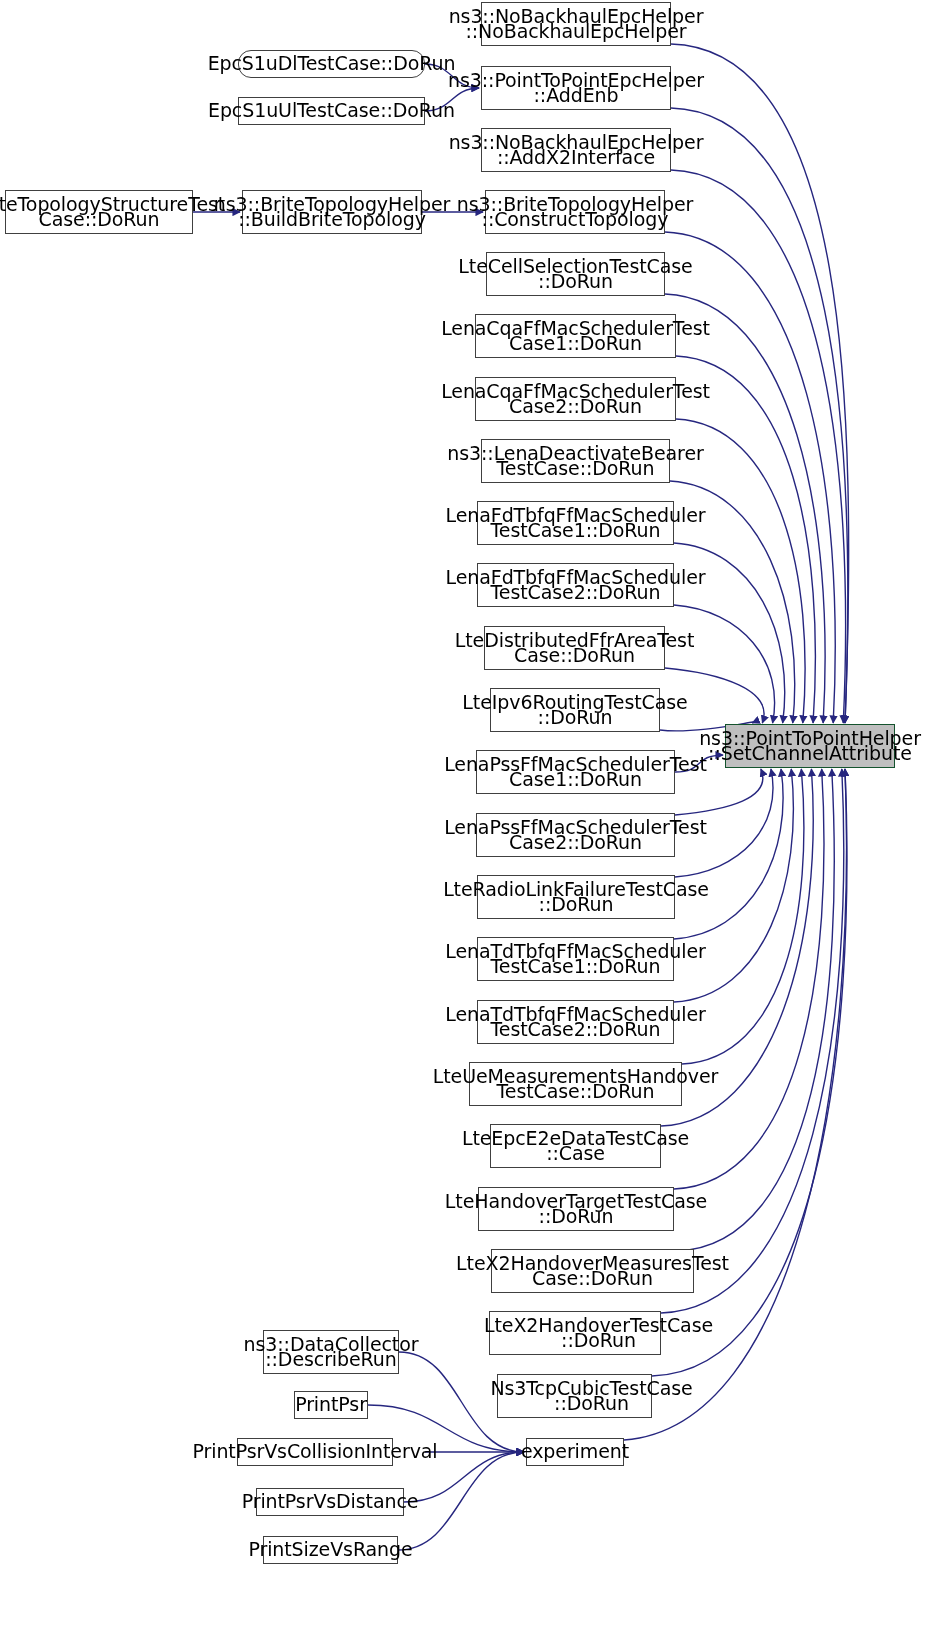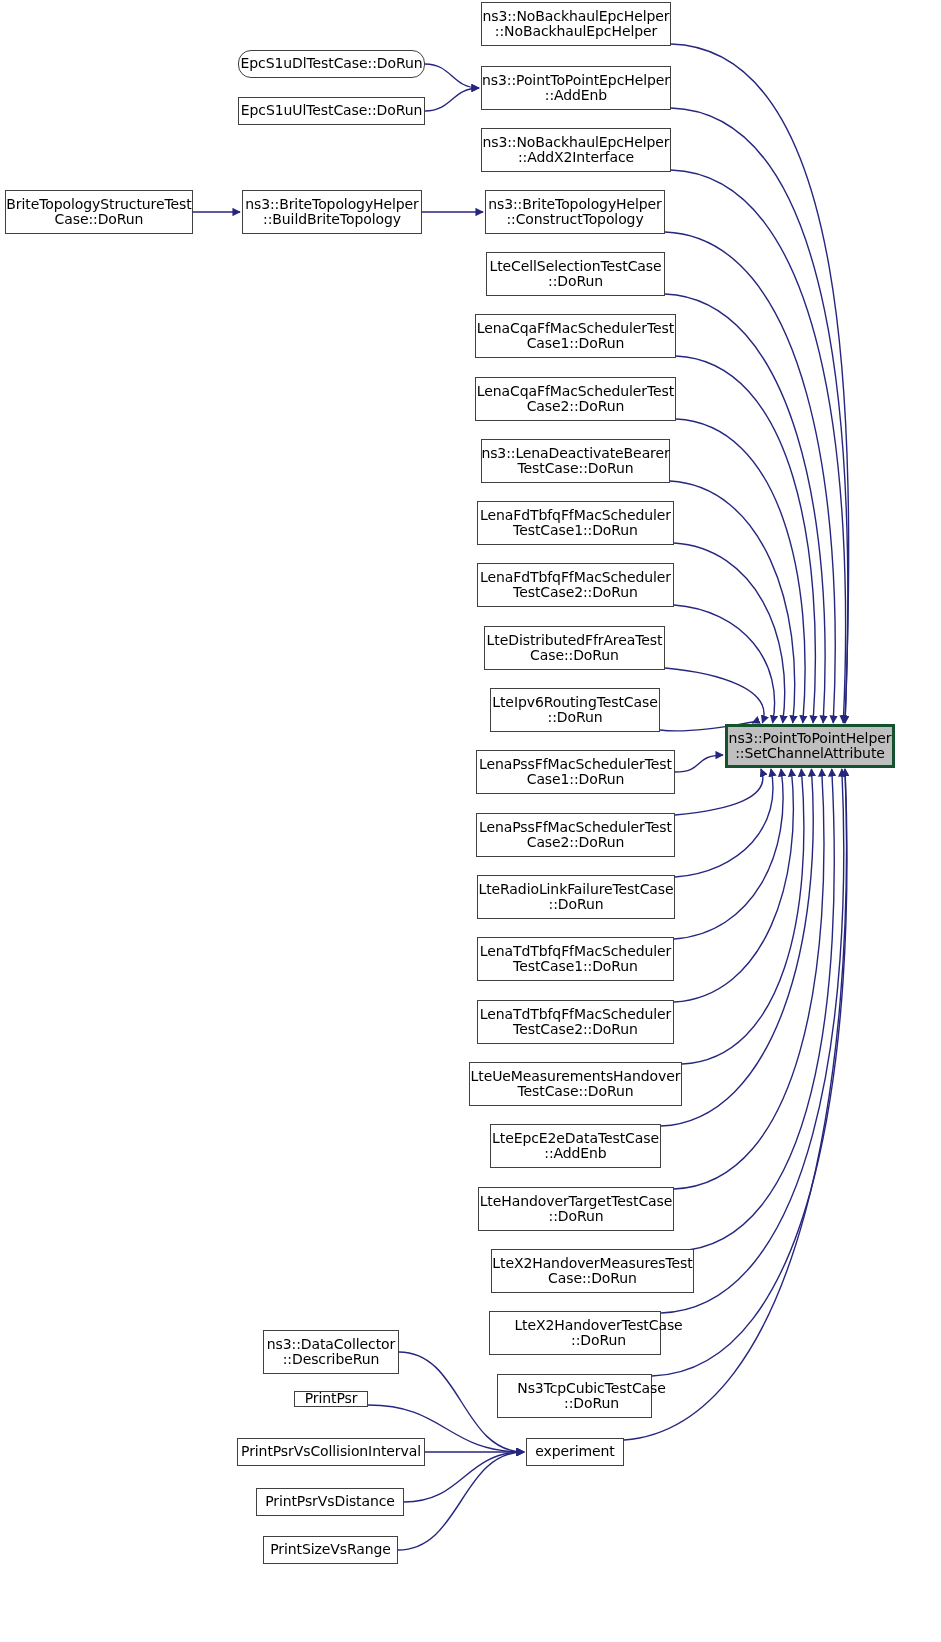--- a/index.html
+++ b/index.html
@@ -24,33 +24,33 @@
     width: 941px;
     height: 1642px;
     pointer-events: none;
   }
   .node {
     position: absolute;
     box-sizing: border-box;
     border: 1px solid #404040;
     background: #ffffff;
     color: #000000;
-    font-size: 14px;
+    font-size: 19px;
     line-height: 15.5px;
     text-align: center;
     display: flex;
     align-items: center;
     justify-content: center;
     white-space: pre-line;
     letter-spacing: -0.1px;
     z-index: 5;
   }
   .node.target {
     background: #bfbfbf;
-    border: 3px solid #14532d;
+    border: 1px solid #14532d;
   }
 </style>
 </head>
 <body>
 
 <div id="graph">
   <svg id="edges" xmlns="http://www.w3.org/2000/svg">
       <defs>
         <marker id="arrow" viewBox="0 0 10 10" refX="9" refY="5" markerWidth="6" markerHeight="6" orient="auto-start-reverse" markerUnits="strokeWidth">
           <path d="M 0 0 L 10 5 L 0 10 z" fill="#26267f"></path>
@@ -127,32 +127,32 @@
 Case2::DoRun</div>
       <div class="node" style="left: 477px; top: 875px; width: 198px; height: 44px;">LteRadioLinkFailureTestCase
 ::DoRun</div>
       <div class="node" style="left: 477px; top: 937px; width: 197px; height: 44px;">LenaTdTbfqFfMacScheduler
 TestCase1::DoRun</div>
       <div class="node" style="left: 477px; top: 1000px; width: 197px; height: 44px;">LenaTdTbfqFfMacScheduler
 TestCase2::DoRun</div>
       <div class="node" style="left: 469px; top: 1062px; width: 213px; height: 44px;">LteUeMeasurementsHandover
 TestCase::DoRun</div>
       <div class="node" style="left: 490px; top: 1124px; width: 171px; height: 44px;">LteEpcE2eDataTestCase
-::AddEnb</div>
+::Case</div>
       <div class="node" style="left: 478px; top: 1187px; width: 196px; height: 44px;">LteHandoverTargetTestCase
 ::DoRun</div>
       <div class="node" style="left: 474px; top: 1249px; width: 203px; height: 44px; margin-left: 17px;">LteX2HandoverMeasuresTest
 Case::DoRun</div>
       <div class="node" style="left: 489px; top: 1311px; width: 172px; height: 44px; padding-left: 47px;">LteX2HandoverTestCase
 ::DoRun</div>
       <div class="node" style="left: 263px; top: 1330px; width: 136px; height: 44px;">ns3::DataCollector
 ::DescribeRun</div>
       <div class="node" style="left: 497px; top: 1374px; width: 155px; height: 44px; padding-left: 34px;">Ns3TcpCubicTestCase
 ::DoRun</div>
-      <div class="node" style="left: 294px; top: 1391px; width: 74px; height: 16px;">PrintPsr</div>
-      <div class="node" style="left: 237px; top: 1438px; width: 188px; height: 28px;">PrintPsrVsCollisionInterval</div>
+      <div class="node" style="left: 294px; top: 1391px; width: 74px; height: 28px;">PrintPsr</div>
+      <div class="node" style="left: 237px; top: 1438px; width: 156px; height: 28px;">PrintPsrVsCollisionInterval</div>
       <div class="node" style="left: 526px; top: 1438px; width: 98px; height: 28px;">experiment</div>
       <div class="node" style="left: 256px; top: 1488px; width: 148px; height: 28px;">PrintPsrVsDistance</div>
       <div class="node" style="left: 263px; top: 1536px; width: 135px; height: 28px;">PrintSizeVsRange</div>
       <div class="node target" style="left: 725px; top: 724px; width: 170px; height: 44px;">ns3::PointToPointHelper
 ::SetChannelAttribute</div>
     </div>
 </div>
 
 </body></html>

